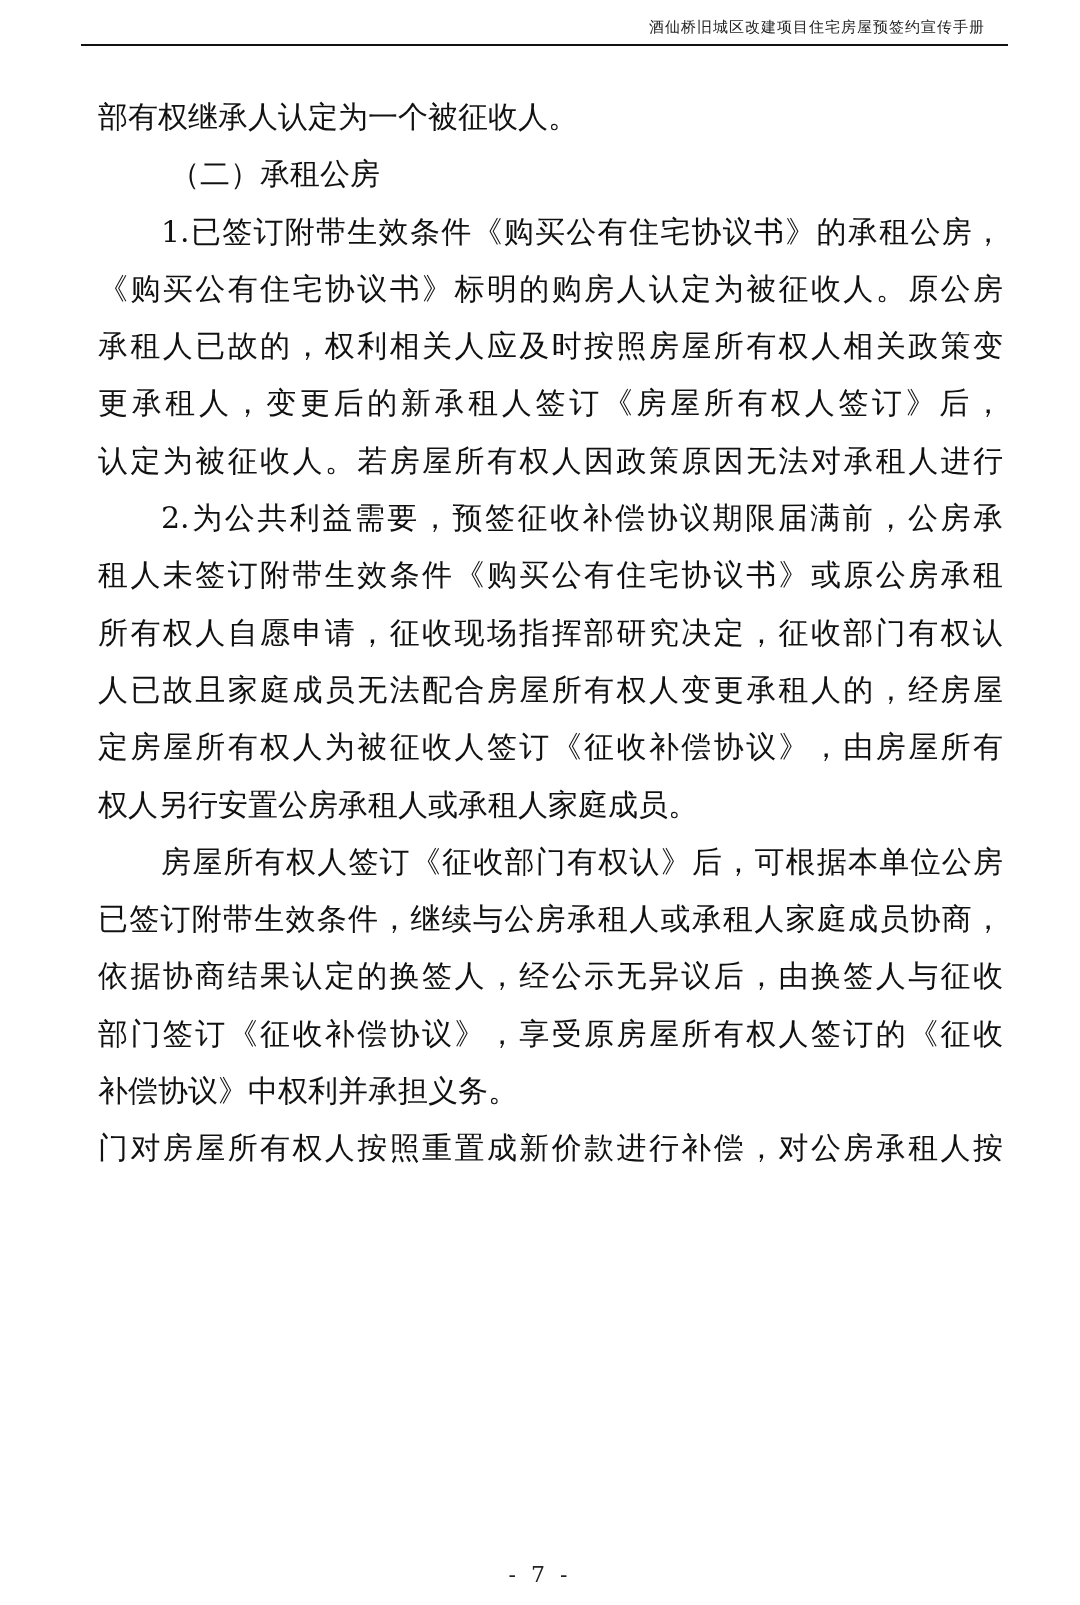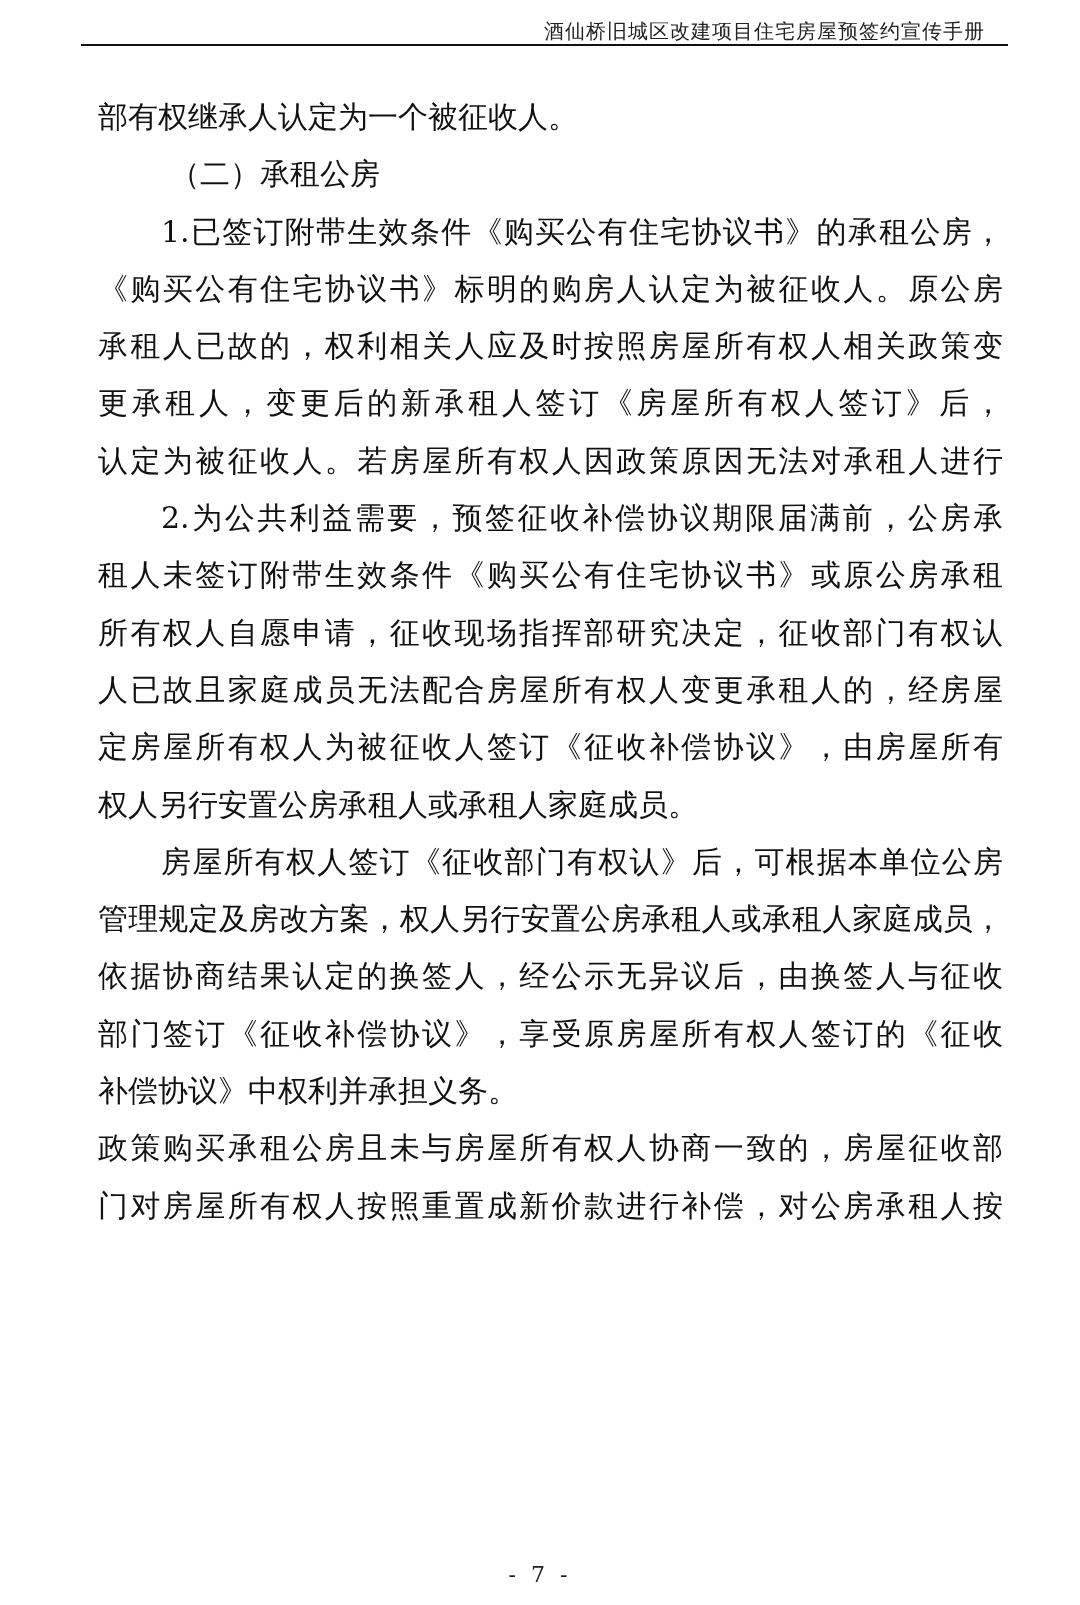--- a/index.html
+++ b/index.html
@@ -1,19 +1,19 @@
 <!DOCTYPE html>
 <html><head>
 <meta charset="utf-8">
 <style>
   html, body { margin: 0; padding: 0; background: #ffffff; }
   body { width: 1080px; height: 1605px; position: relative; overflow: hidden;
          font-family: "DejaVu Serif", "Liberation Serif", serif; color: #111; }
   .running-header { position: absolute; left: 0; top: 0; width: 1080px; height: 50px; }
-  .running-header-title { position: absolute; right: 95px; top: 18px; font-size: 20px;
+  .running-header-title { position: absolute; right: 95px; top: 18px; font-size: 15px;
          letter-spacing: 1px; color: #222; white-space: nowrap; }
   .header-rule { position: absolute; left: 81px; top: 44px; width: 927px; height: 2px; background: #111; }
   .body-text { position: absolute; left: 82px; top: 88px; width: 905px; margin-left: 16px; }
   .line { height: 57.3px; line-height: 57.3px; font-size: 30px; white-space: nowrap;
           text-align: justify; text-align-last: justify; overflow: visible; }
   .line.last { text-align-last: left; }
   .indent { padding-left: 63px; }
   .heading { padding-left: 72px; text-align-last: left; }
   .page-number { position: absolute; left: 0; width: 1080px; top: 1562px; text-align: center;
           font-size: 22px; color: #222; letter-spacing: 4px; }
@@ -34,21 +34,20 @@
   <div class="line">承租人已故的，权利相关人应及时按照房屋所有权人相关政策变</div>
   <div class="line">更承租人，变更后的新承租人签订《房屋所有权人签订》后，</div>
   <div class="line">认定为被征收人。若房屋所有权人因政策原因无法对承租人进行</div>
   <div class="line indent">2.为公共利益需要，预签征收补偿协议期限届满前，公房承</div>
   <div class="line">租人未签订附带生效条件《购买公有住宅协议书》或原公房承租</div>
   <div class="line">所有权人自愿申请，征收现场指挥部研究决定，征收部门有权认</div>
   <div class="line">人已故且家庭成员无法配合房屋所有权人变更承租人的，经房屋</div>
   <div class="line">定房屋所有权人为被征收人签订《征收补偿协议》，由房屋所有</div>
   <div class="line last">权人另行安置公房承租人或承租人家庭成员。</div>
   <div class="line indent">房屋所有权人签订《征收部门有权认》后，可根据本单位公房</div>
-  <div class="line">管理规定及房改方案，权人另行安置公房承租人或承租人家庭成员，</div>
+  <div class="line">已签订附带生效条件，继续与公房承租人或承租人家庭成员协商，</div>
   <div class="line">依据协商结果认定的换签人，经公示无异议后，由换签人与征收</div>
   <div class="line">部门签订《征收补偿协议》，享受原房屋所有权人签订的《征收</div>
   <div class="line last">补偿协议》中权利并承担义务。</div>
-  <div class="line">政策购买承租公房且未与房屋所有权人协商一致的，房屋征收部</div>
   <div class="line">门对房屋所有权人按照重置成新价款进行补偿，对公房承租人按</div>
 </div>
 
 <div class="page-number">- 7 -</div>
 
 </body></html>

